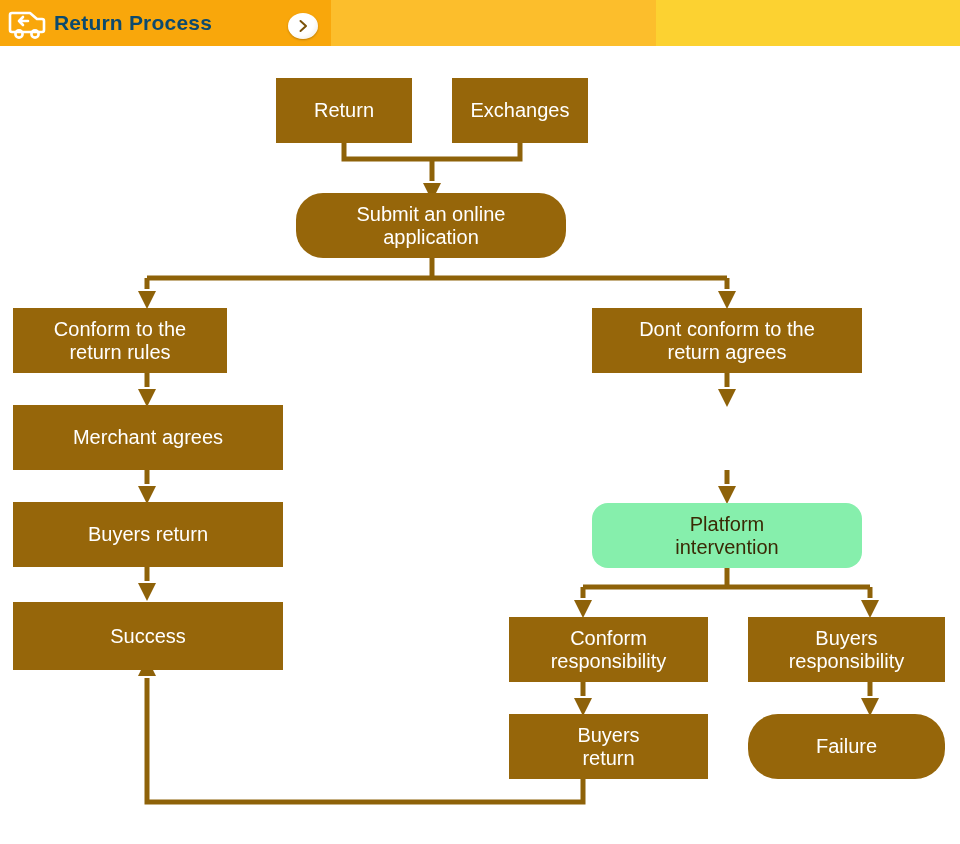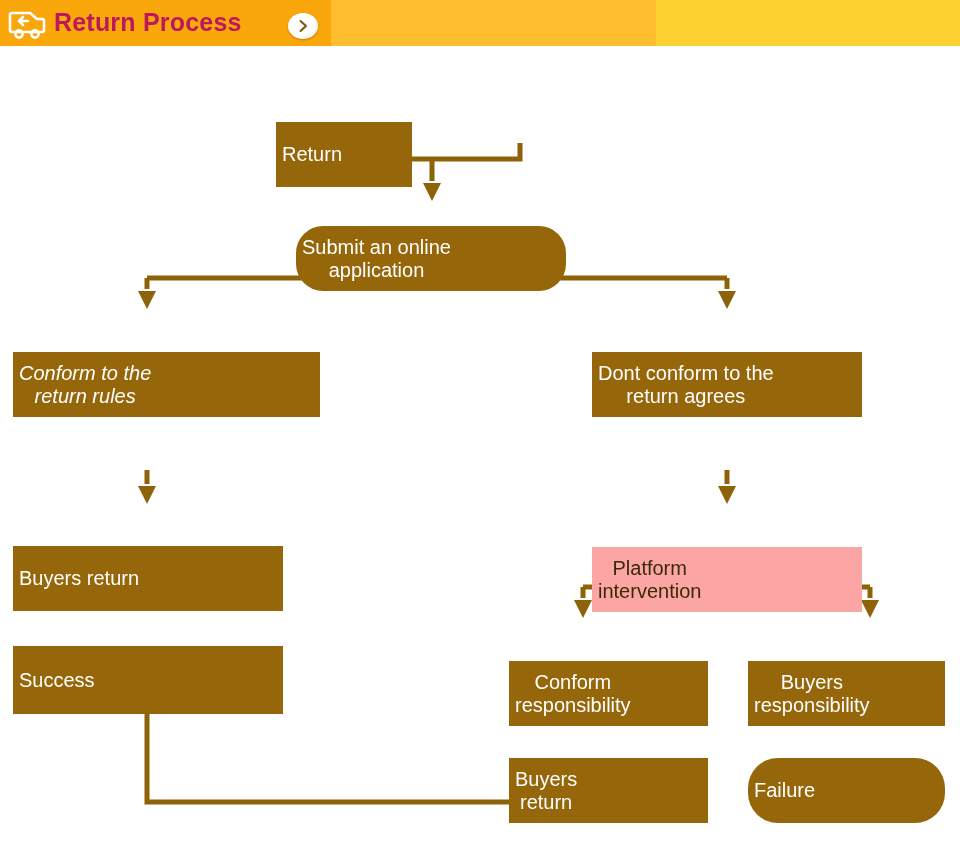--- a/index.html
+++ b/index.html
@@ -34,23 +34,23 @@
   #truck-icon {
     position: absolute;
     left: 8px; top: 5px;
     width: 40px; height: 36px;
     z-index: 3;
   }
   #header-title {
     position: absolute;
     left: 54px; top: 0; height: 45px;
     display: flex; align-items: center;
-    font-size: 25px;
+    font-size: 21px;
     font-weight: bold;
-    color: #be185d;
+    color: #0c4a6e;
     letter-spacing: 0.2px;
     z-index: 3;
     white-space: nowrap;
   }
   #header-next-button {
     position: absolute;
     left: 288px; top: 13px;
     width: 30px; height: 26px;
     border-radius: 50%;
     background: radial-gradient(circle at 40% 32%, #ffffff 0%, #ffffff 55%, #e8e4db 100%);
@@ -73,33 +73,33 @@
     width: 960px; height: 798px;
     pointer-events: none;
   }
 
   .node {
     position: absolute;
     background: #96660A;
     color: #ffffff;
     display: flex;
     align-items: center;
-    justify-content: flex-start;
+    justify-content: center;
     text-align: center;
     font-size: 20px;
     line-height: 1.15;
     padding: 0 6px;
     box-sizing: border-box;
     z-index: 2;
     cursor: pointer;
-    margin-top: 44px;
   }
   .node.dark-text {
-    background: #fca5a5;
+    background: #86efac;
     color: #3A2A05;
+    border-radius: 16px;
   }
   .node .node-label { display: block; white-space: pre-line; }
 </style>
 </head>
 <body>
 
 <div id="header-bar">
   <div class="hdr-band" id="hdr-band-1"></div>
   <div class="hdr-band" id="hdr-band-2"></div>
   <div class="hdr-band" id="hdr-band-3"></div>
@@ -171,29 +171,35 @@
       <polygon points="583,670 574,652 592,652"></polygon>
       <polygon points="870,670 861,652 879,652"></polygon>
 
       <polygon points="147,612 138,630 156,630"></polygon>
     </g>
   </svg>
 
   <div class="node" style="left:276px; top:32px; width:136px; height:65px;">
     <span class="node-label">Return</span>
   </div>
-
-  <div class="node" style="left:296px; top:136px; width:270px; height:65px;border-radius:27px;">
+  <div class="node" style="left:452px; top:32px; width:136px; height:65px;">
+    <span class="node-label">Exchanges</span>
+  </div>
+
+  <div class="node" style="left:296px; top:147px; width:270px; height:65px;border-radius:27px;">
     <span class="node-label">Submit an online
 application</span>
   </div>
 
-  <div class="node" style="left:13px; top:262px; width:307px; height:65px;font-style:italic;">
+  <div class="node" style="left:13px; top:262px; width:214px; height:65px;">
     <span class="node-label">Conform to the
 return rules</span>
+  </div>
+  <div class="node" style="left:13px; top:359px; width:270px; height:65px;">
+    <span class="node-label">Merchant agrees</span>
   </div>
   <div class="node" style="left:13px; top:456px; width:270px; height:65px;">
     <span class="node-label">Buyers return</span>
   </div>
   <div class="node" style="left:13px; top:556px; width:270px; height:68px;">
     <span class="node-label">Success</span>
   </div>
 
   <div class="node" style="left:592px; top:262px; width:270px; height:65px;">
     <span class="node-label">Dont conform to the

